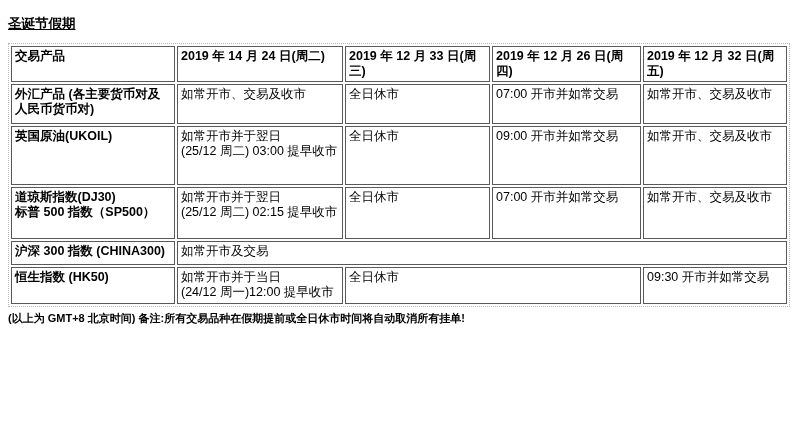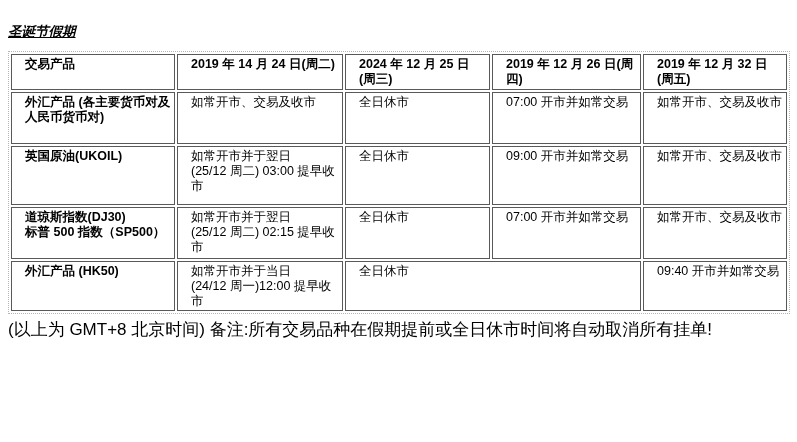--- a/index.html
+++ b/index.html
@@ -10,48 +10,47 @@
     background: #ffffff;
     color: #000000;
     font-family: "Liberation Sans", "DejaVu Sans", sans-serif;
     padding: 8px 7px 0 8px;
     overflow: hidden;
   }
   .title {
     font-size: 13.5px;
     font-weight: bold;
     text-decoration: underline;
-    margin: 15px 0 10px 0;
-    font-style: italic;
+    margin: 7px 0 10px 0;
   }
   table.holiday {
     border-collapse: separate;
     border-spacing: 2px;
     table-layout: fixed;
     width: 782px;
     border: 1px dotted #b5b5b5;
     background: #ffffff;
   }
   table.holiday th,
   table.holiday td {
     border: 1px solid #595959;
     font-size: 12.5px;
     line-height: 1.22;
-    padding: 2px 3px 1px 13px;
+    padding: 2px 3px 1px 3px;
     vertical-align: top;
     text-align: left;
     white-space: pre-line;
     overflow: hidden;
   }
   table.holiday th { font-weight: bold; }
   td.prod { font-weight: bold; }
   td.va-bottom { vertical-align: bottom; }
   .footnote {
-    font-weight: normal;
-    font-size: 17px;
+    font-weight: bold;
+    font-size: 11px;
     margin: 4px 0 0 0;
   }
 </style>
 </head>
 <body>
 
 <div>
 
   <div class="title">圣诞节假期</div>
 
@@ -61,26 +60,26 @@
       <col style="width:166px">
       <col style="width:145px">
       <col style="width:149px">
       <col style="width:144px">
     </colgroup>
 
     <tbody>
         <tr style="height:26px">
       <th>交易产品</th>
       <th>2019 年 14 月 24 日(周二)</th>
-      <th>2024 年 12 月 25 日(周三)</th>
+      <th>2019 年 12 月 33 日(周三)</th>
       <th>2019 年 12 月 26 日(周四)</th>
       <th>2019 年 12 月 32 日(周五)</th>
     </tr>
 
-    <tr style="height:52px">
+    <tr style="height:40px">
       <td class="prod">外汇产品 (各主要货币对及人民币货币对)</td>
       <td>如常开市、交易及收市</td>
       <td>全日休市</td>
       <td>07:00 开市并如常交易</td>
       <td>如常开市、交易及收市</td>
     </tr>
 
 
 
     <tr style="height:59px">
@@ -97,26 +96,30 @@
 标普 500 指数（SP500）</td>
       <td>如常开市并于翌日
 (25/12 周二) 02:15 提早收市</td>
       <td>全日休市</td>
       <td>07:00 开市并如常交易</td>
       <td>如常开市、交易及收市</td>
     </tr>
 
 
 
+    <tr style="height:24px">
+      <td class="prod">沪深 300 指数 (CHINA300)</td>
+      <td colspan="4">如常开市及交易</td>
+    </tr>
 
     <tr style="height:37px">
-      <td class="prod">外汇产品 (HK50)</td>
+      <td class="prod">恒生指数 (HK50)</td>
       <td>如常开市并于当日
 (24/12 周一)12:00 提早收市</td>
       <td colspan="2">全日休市</td>
-      <td>09:40 开市并如常交易</td>
+      <td>09:30 开市并如常交易</td>
     </tr>
   </tbody>
     </table>
 
   <p class="footnote">(以上为 GMT+8 北京时间) 备注:所有交易品种在假期提前或全日休市时间将自动取消所有挂单!</p>
 
 </div>
 
 </body></html>

